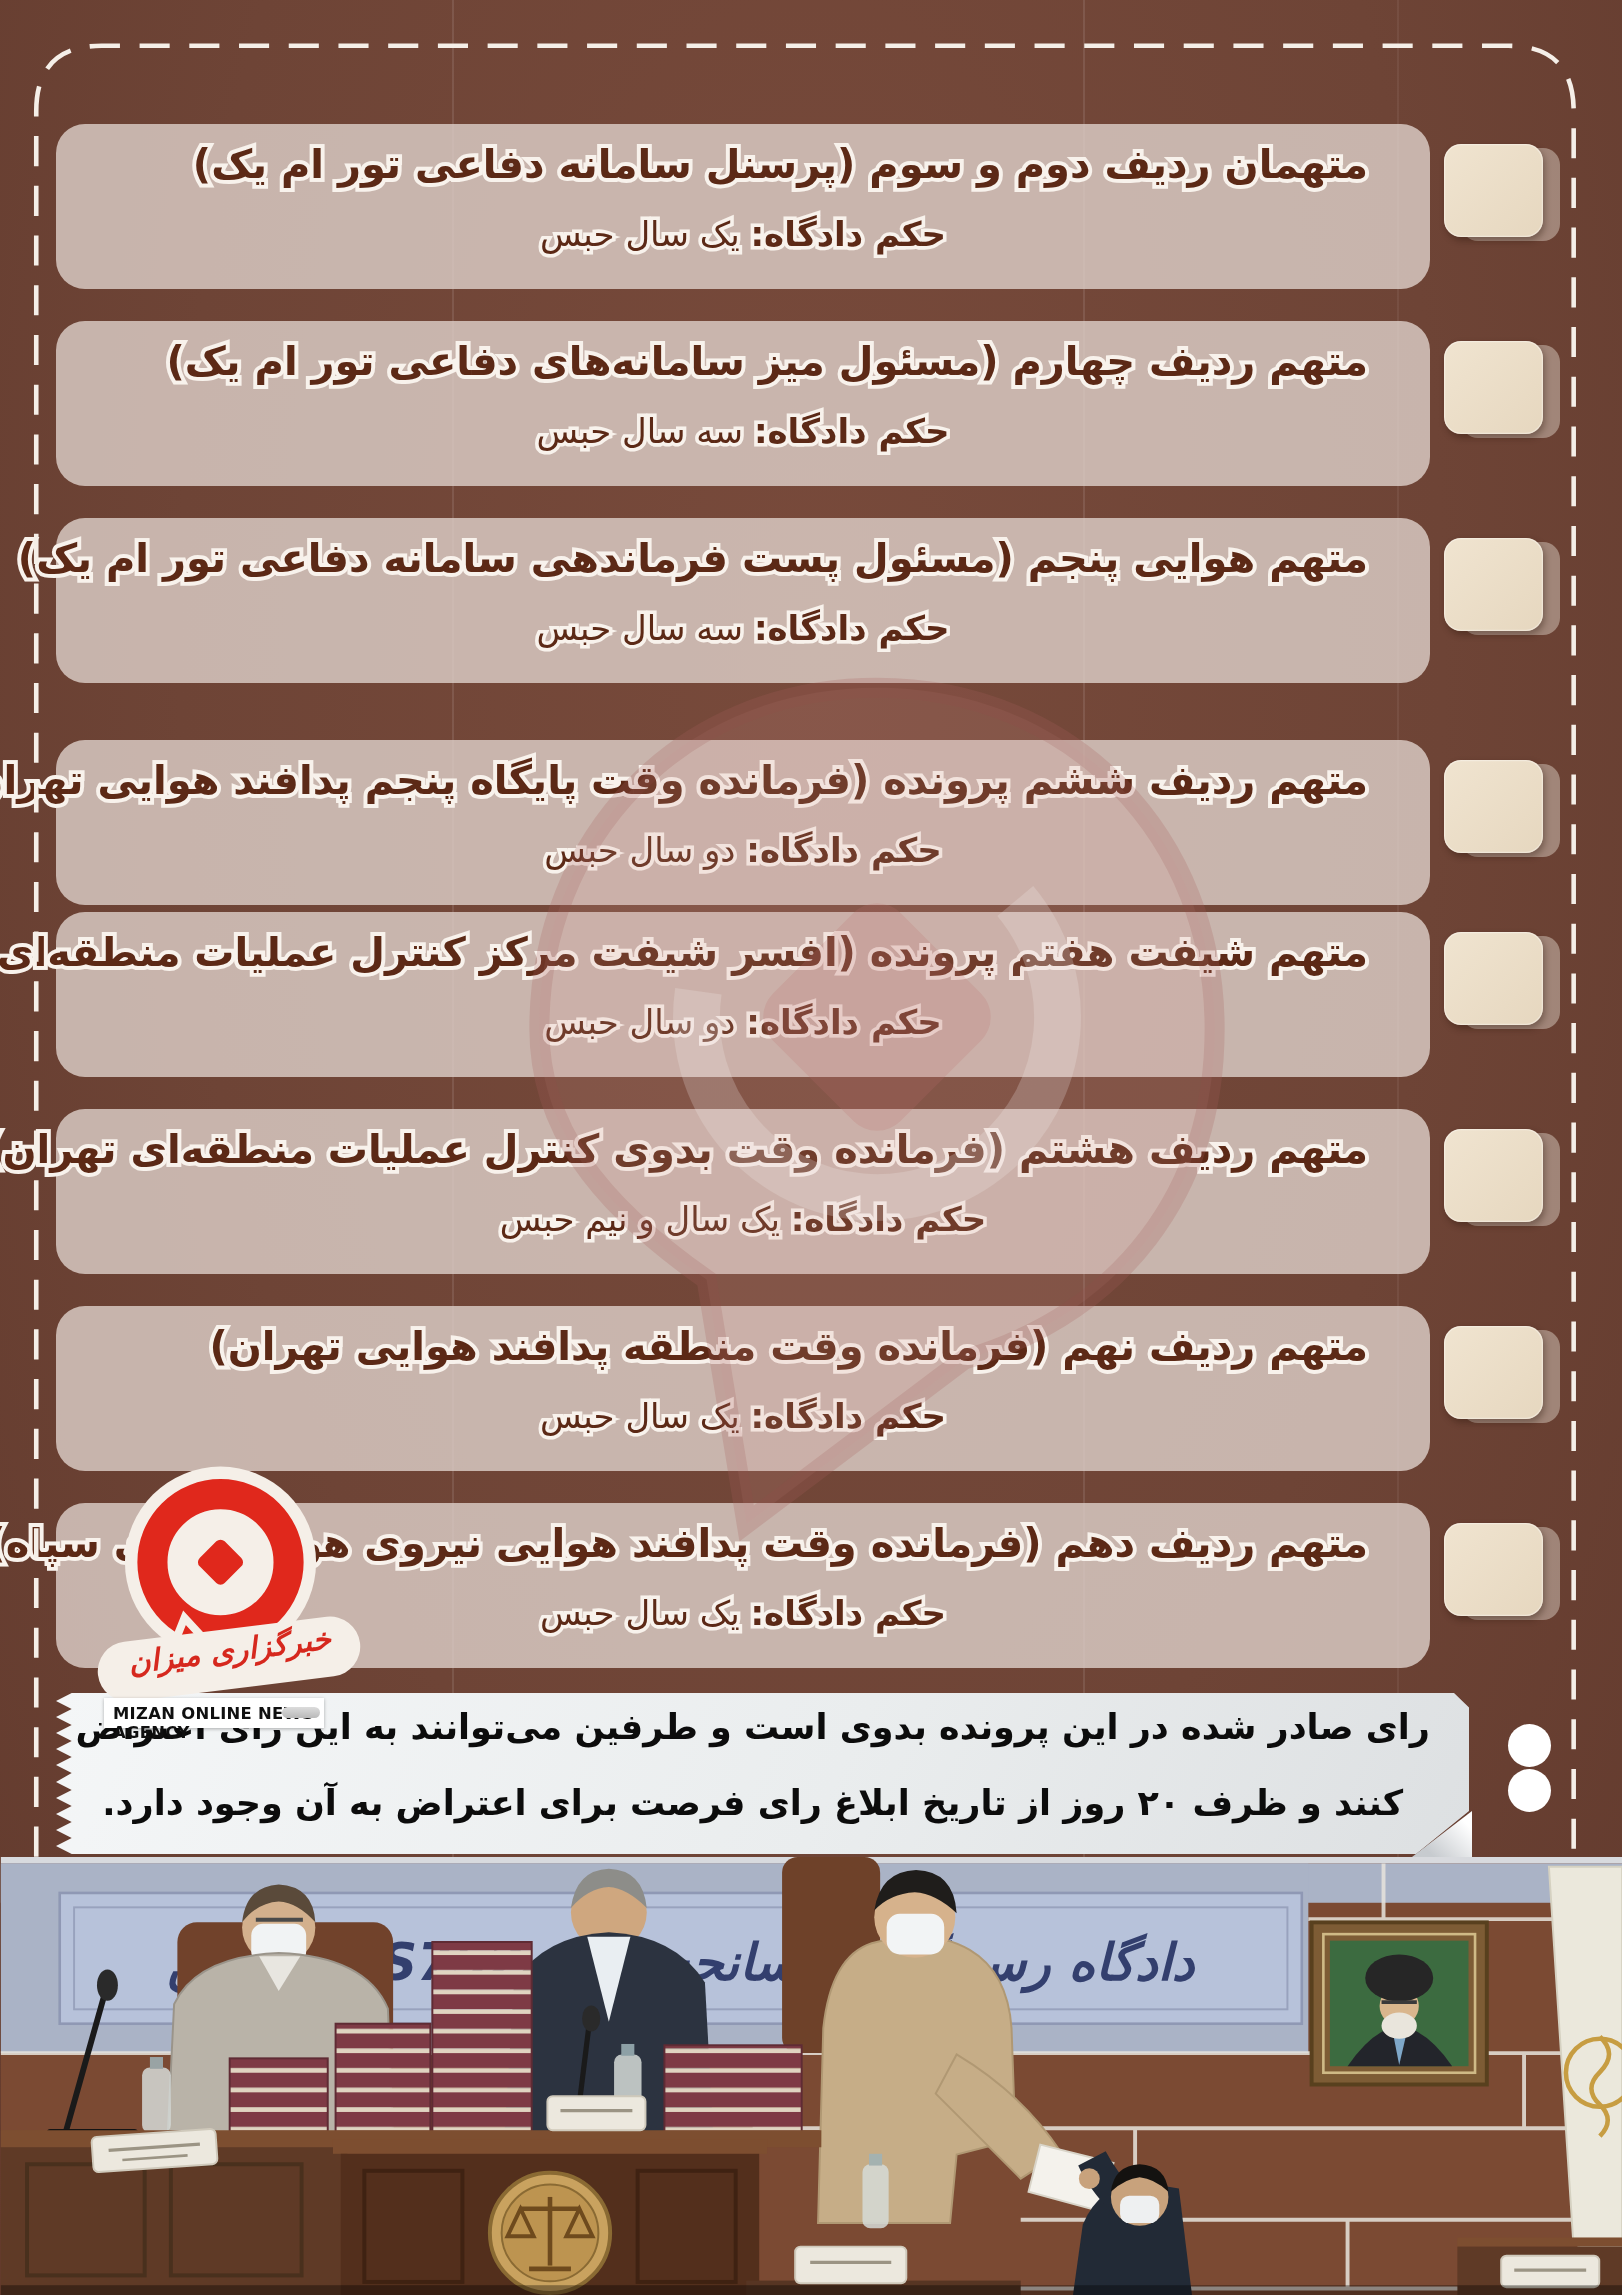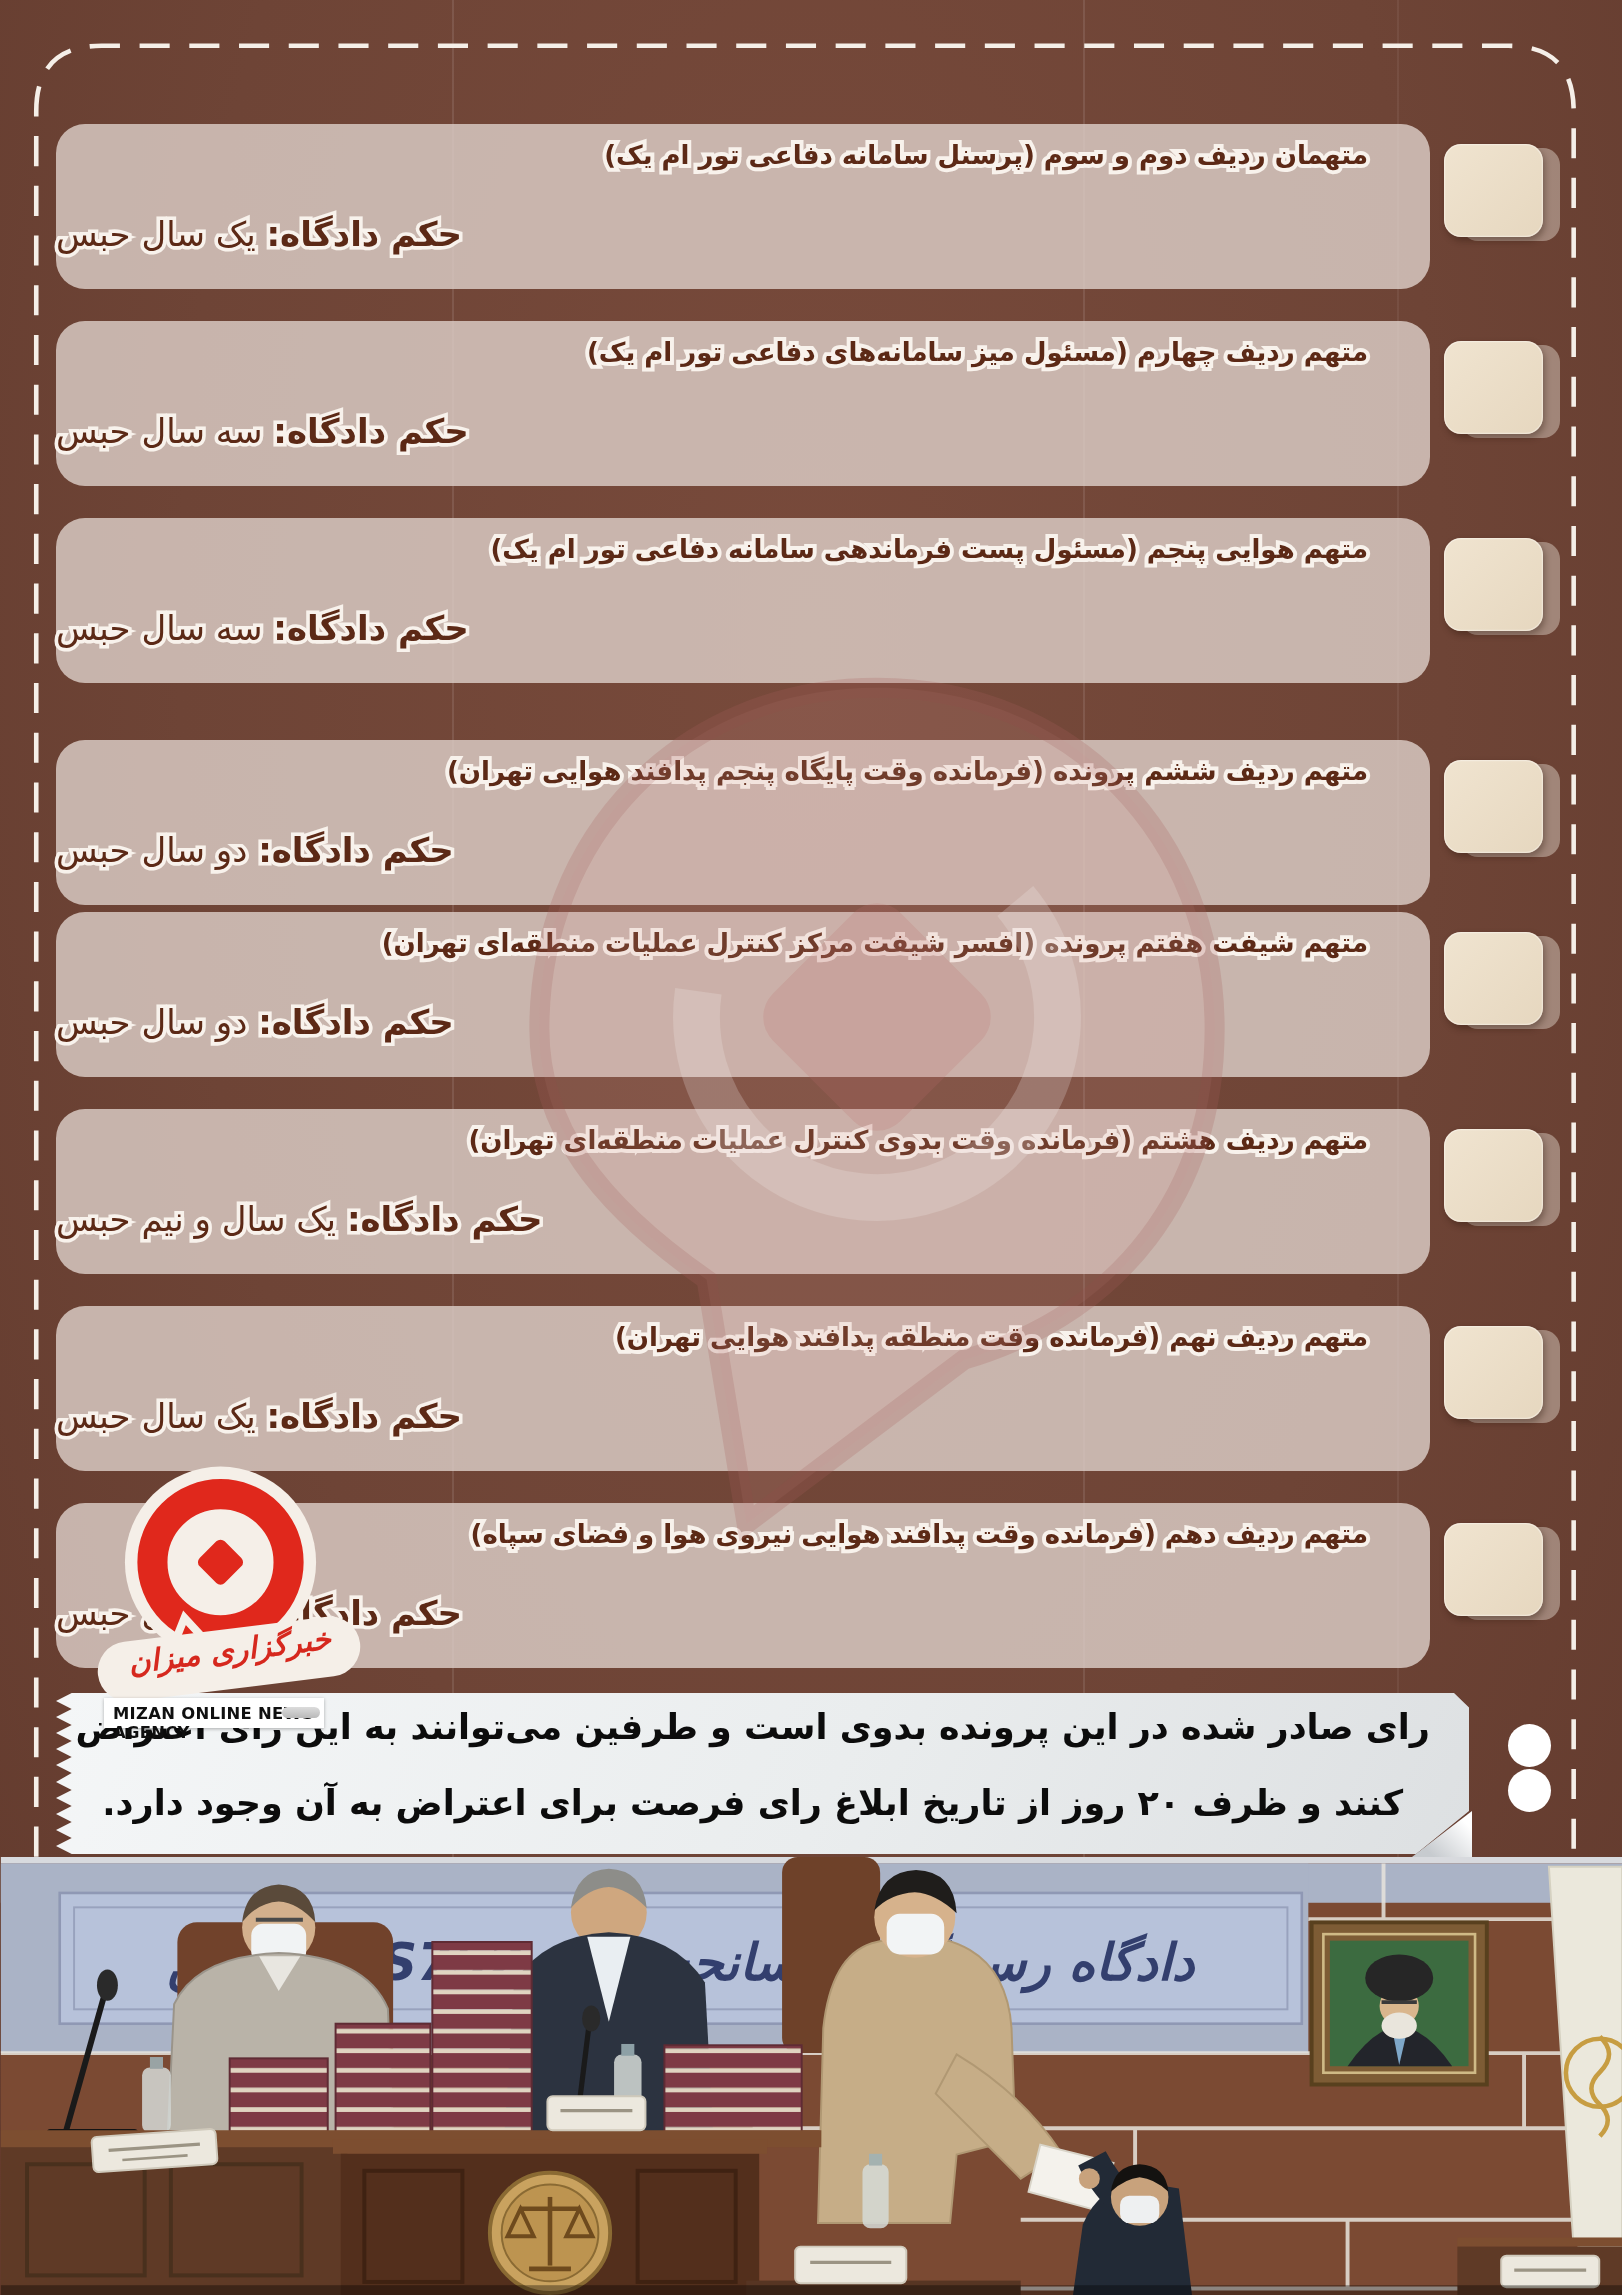--- a/index.html
+++ b/index.html
@@ -11,26 +11,26 @@
   .crease{position:absolute;top:0;bottom:0;width:2px;background:rgba(255,255,255,0.10);}
   
   #frame-svg{position:absolute;left:0;top:0;z-index:8;pointer-events:none;}
   
   .row{position:absolute;left:0;width:1623px;height:165px;z-index:2;}
   .row-panel{
     position:absolute;left:56px;top:0;width:1374px;height:165px;
     background:rgba(222,209,202,0.8);border-radius:29px;direction:rtl;
   }
   .row-title{
-    padding:17px 62px 0 26px;font-size:26px;font-weight:bold;color:#5c2916;
+    padding:17px 62px 0 26px;font-size:40px;font-weight:bold;color:#5c2916;
     white-space:nowrap;line-height:1.15;
     -webkit-text-stroke:7.9px #f8f2ec;paint-order:stroke fill;
   }
   .row-verdict{
-    position:absolute;top:90px;left:0;right:0;text-align:left;
+    position:absolute;top:90px;left:0;right:0;text-align:center;
     font-size:34px;color:#5c2916;white-space:nowrap;
     -webkit-text-stroke:7.2px #f8f2ec;paint-order:stroke fill;
   }
   .v-label{font-weight:bold;}
   .v-value{font-weight:normal;}
   .cb-back{
     position:absolute;left:1461px;top:23.6px;width:99px;height:93px;border-radius:17px;
     background:rgba(236,228,217,0.42);
   }
   .cb{

